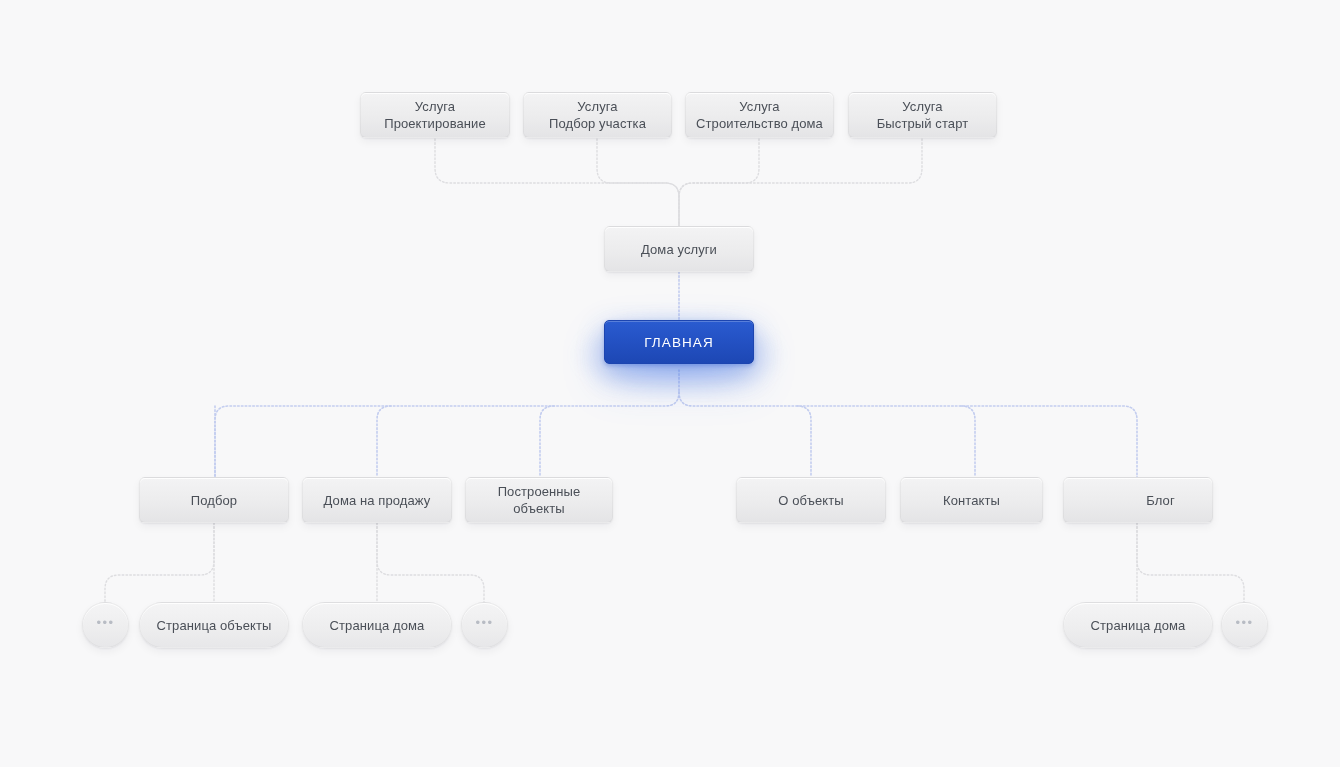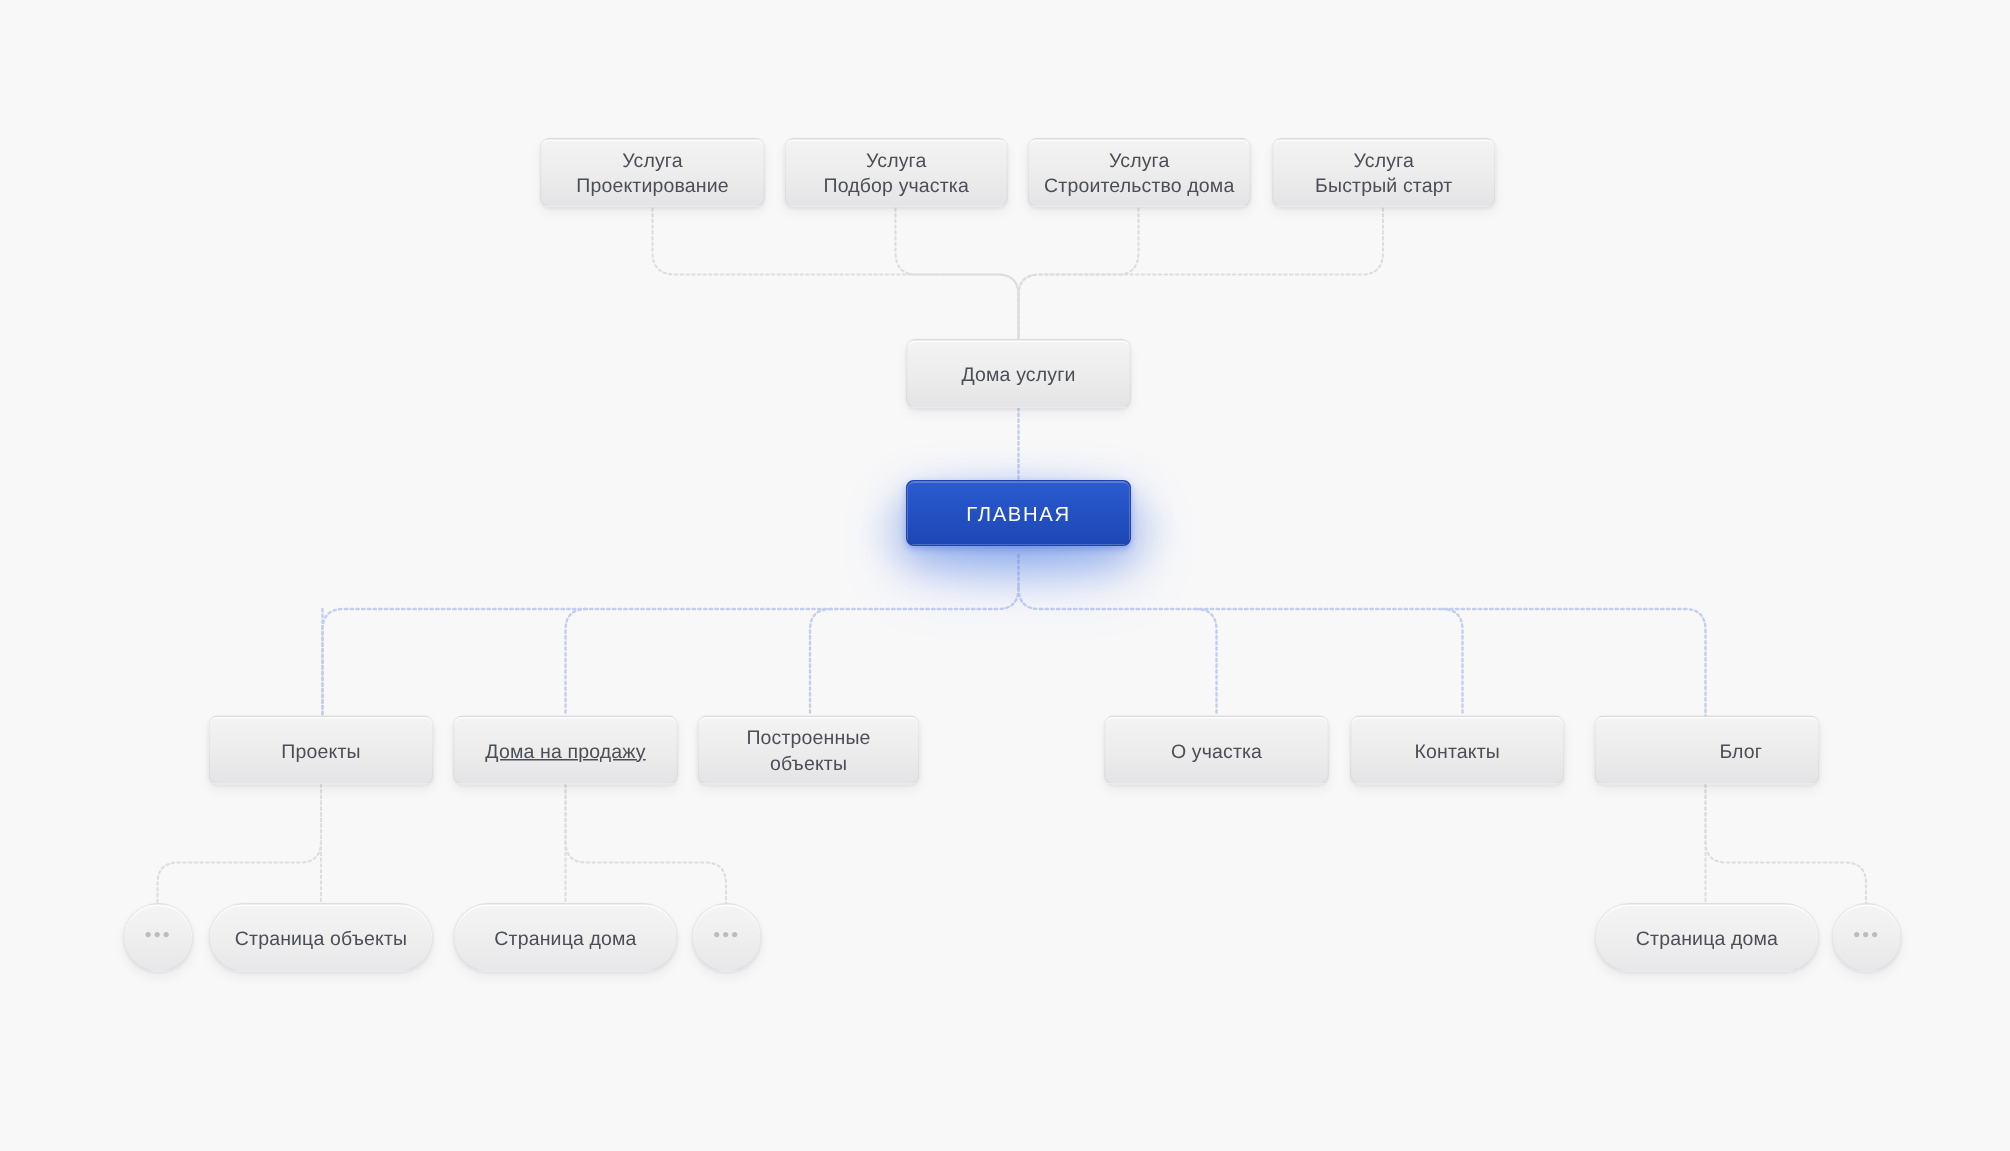--- a/index.html
+++ b/index.html
@@ -196,33 +196,33 @@
 
   <div class="node" style="left:604px; top:226px; width:150px; height:46px;">
     <span class="label">Дома услуги</span>
   </div>
 
   <div class="node home" style="left:604px; top:320px; width:150px; height:44px;">
     <span class="label">ГЛАВНАЯ</span>
   </div>
 
   <div class="node" style="left:139px; top:477px; width:150px; height:46px;">
-    <span class="label">Проекты</span>
-  </div>
-
-  <div class="node" style="left:302px; top:477px; width:150px; height:46px;text-decoration:underline;">
+    <span class="label">Подбор</span>
+  </div>
+
+  <div class="node" style="left:302px; top:477px; width:150px; height:46px;">
     <span class="label">Дома на продажу</span>
   </div>
 
   <div class="node" style="left:465px; top:477px; width:148px; height:46px;">
     <span class="label">Построенные объекты</span>
   </div>
 
   <div class="node" style="left:736px; top:477px; width:150px; height:46px;">
-    <span class="label">О участка</span>
+    <span class="label">О объекты</span>
   </div>
 
   <div class="node" style="left:900px; top:477px; width:143px; height:46px;">
     <span class="label">Контакты</span>
   </div>
 
   <div class="node" style="left:1063px; top:477px; width:150px; height:46px;padding-left:45px;">
     <span class="label">Блог</span>
   </div>
 

